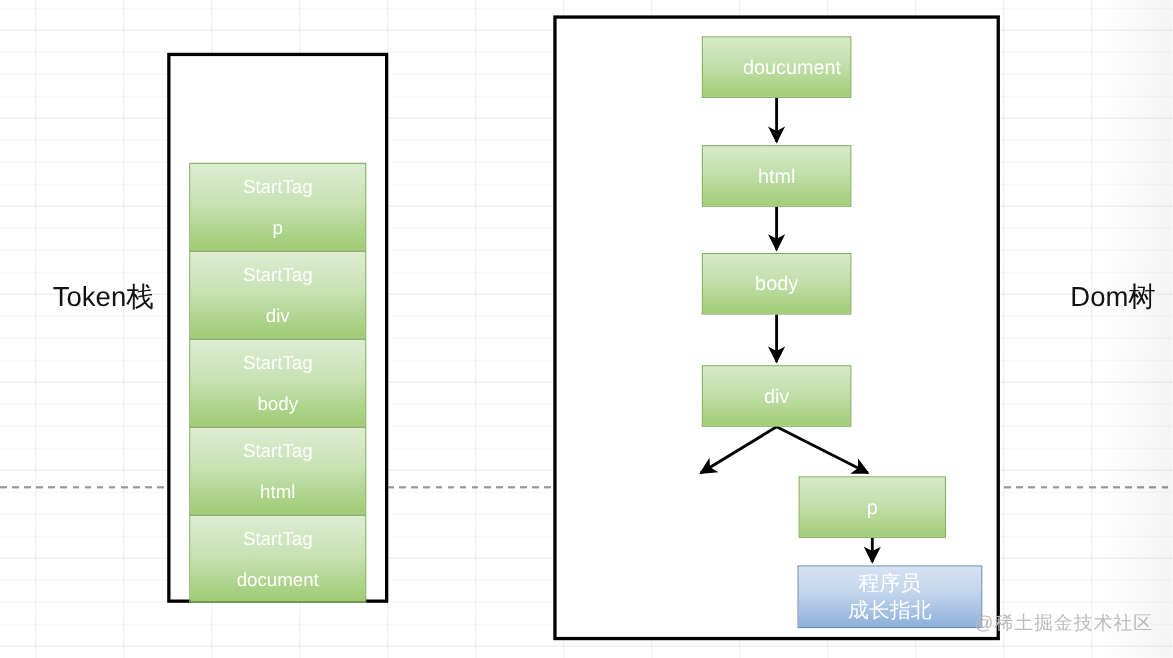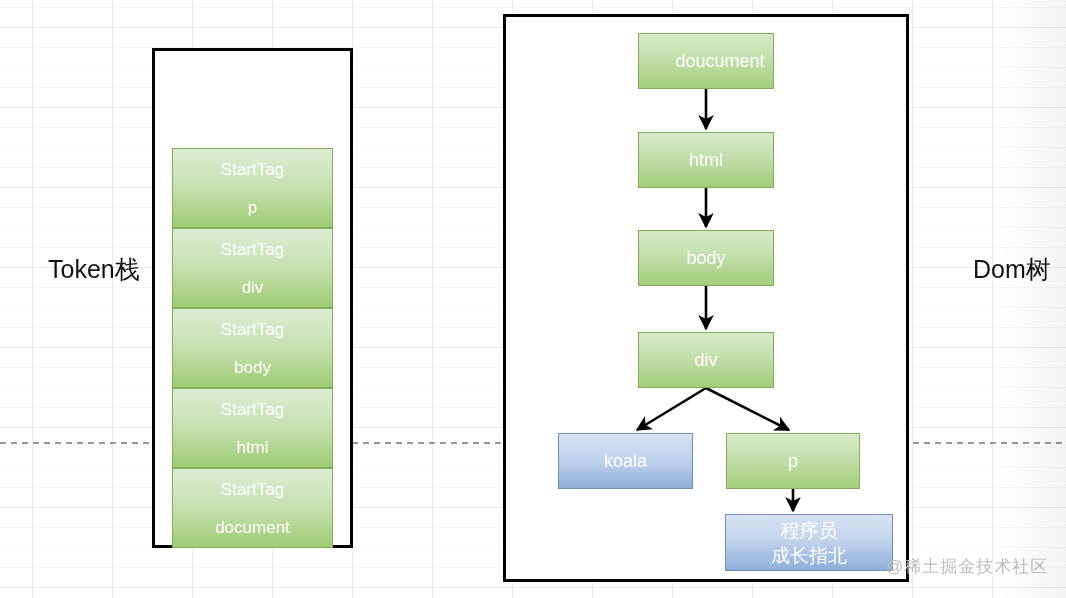--- a/index.html
+++ b/index.html
@@ -121,23 +121,20 @@
   </div>
   <div class="node tree-node green-node node-html">
     <span>html</span>
   </div>
   <div class="node tree-node green-node node-body">
     <span>body</span>
   </div>
   <div class="node tree-node green-node node-div">
     <span>div</span>
   </div>
-  <div class="node tree-node blue-node node-koala">
-    <span>koala</span>
-  </div>
   <div class="node tree-node green-node node-p">
     <span>p</span>
   </div>
   <div class="node tree-node blue-node node-author">
     <span>程序员</span>
     <span>成长指北</span>
   </div>
 </div>
 
 <div class="watermark">@稀土掘金技术社区</div>

